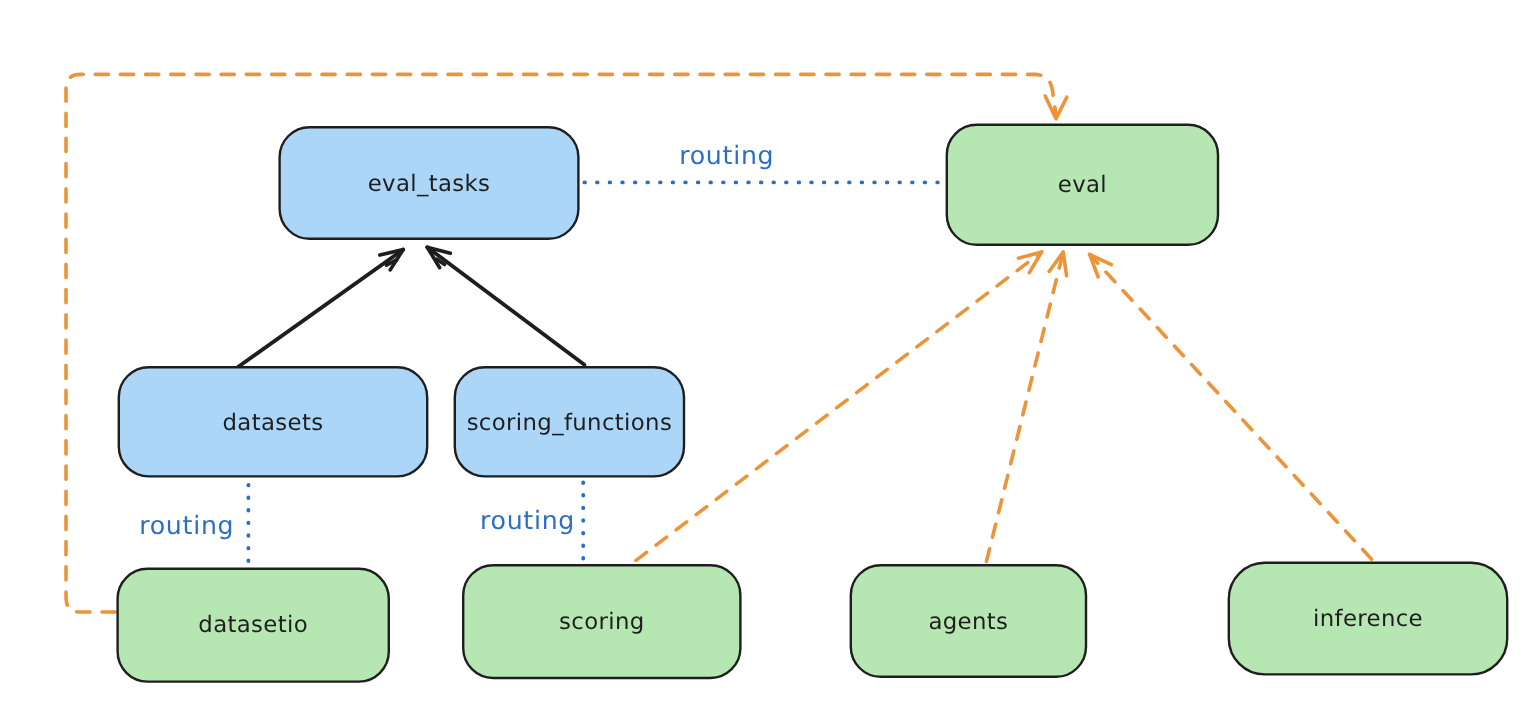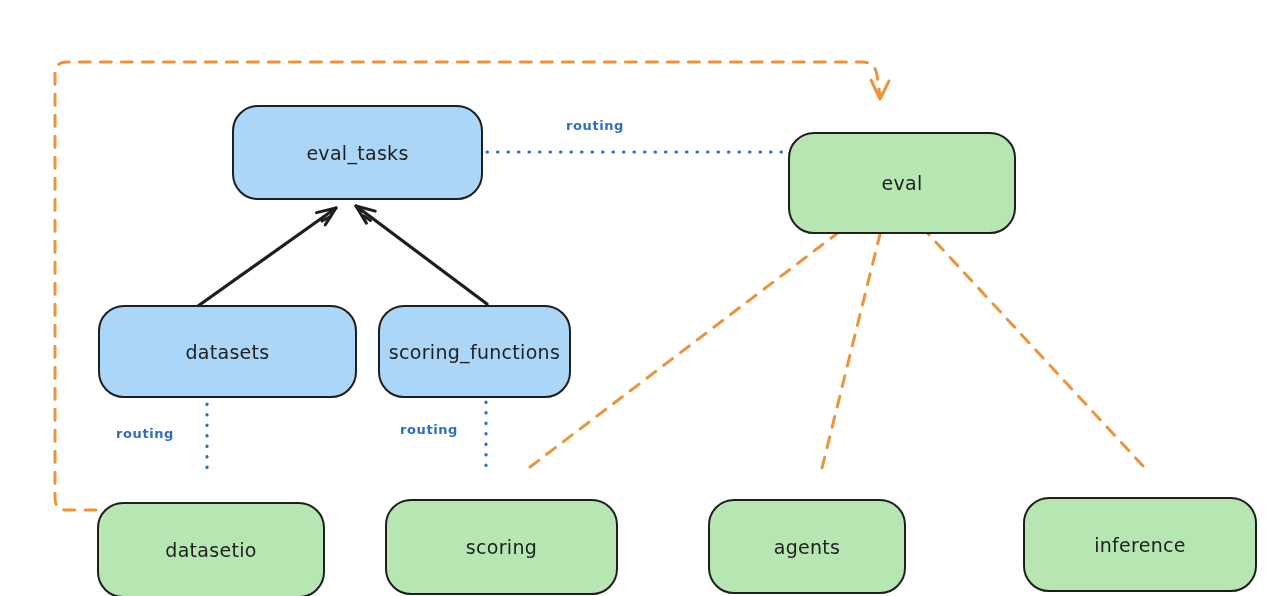--- a/index.html
+++ b/index.html
@@ -34,26 +34,26 @@
   .node{
     position:absolute;
     display:flex;align-items:center;justify-content:center;
     border:2.6px solid var(--stroke-dark);
     border-radius:26px;
     font-size:19px;
     color:var(--stroke-dark);
     letter-spacing:0.3px;
   }
   .node-blue{background:var(--node-blue);}
-  .node-green{background:var(--node-green);margin-top:29px;}
+  .node-green{background:var(--node-green);}
   .edge-label{
     position:absolute;
     color:var(--routing-blue);
-    font-size:13px;
-    font-weight:700;
+    font-size:21px;
+    font-weight:400;
     letter-spacing:0.6px;
   }
 </style>
 </head>
 <body>
 
 <div class="canvas">
 
   <svg class="wires" viewBox="0 0 1280 596" xmlns="http://www.w3.org/2000/svg">
 
@@ -118,21 +118,21 @@
   </div>
 
   <div class="node node-green" style="left:385px;top:470px;width:233px;height:96px;justify-content:center;">
     <span>scoring</span>
   </div>
 
   <div class="node node-green" style="left:708px;top:470px;width:198px;height:95px;">
     <span>agents</span>
   </div>
 
-  <div class="node node-green" style="left:1023px;top:468px;width:234px;height:95px;">
+  <div class="node node-green" style="left:1023px;top:468px;width:234px;height:95px;border-radius:31px;">
     <span>inference</span>
   </div>
 
   <div class="edge-label" style="left:566px;top:118px;">routing</div>
 
   <div class="edge-label" style="left:116px;top:426px;">routing</div>
 
   <div class="edge-label" style="left:400px;top:422px;">routing</div>
 
 </div>

